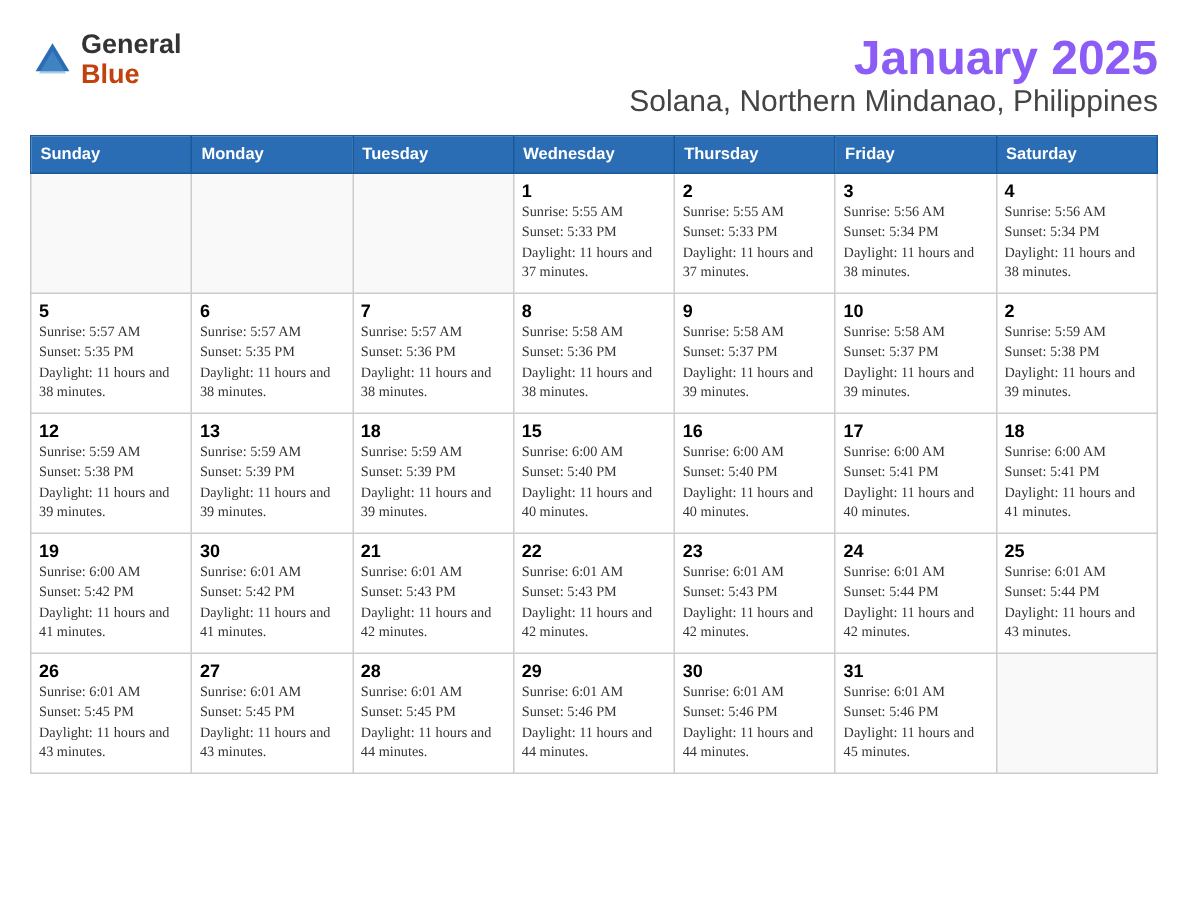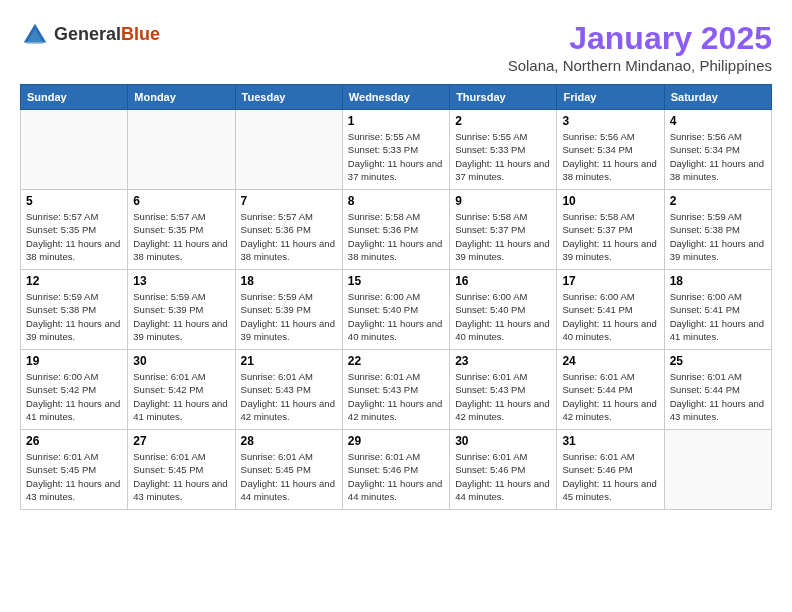--- a/index.html
+++ b/index.html
@@ -15,42 +15,42 @@
       justify-content: space-between;
       align-items: flex-start;
       margin-bottom: 10px;
     }
     .logo {
       display: flex;
       align-items: center;
     }
     .logo-text {
       display: flex;
-      flex-direction: row;
+      flex-direction: column;
       font-size: 18px;
       font-weight: bold;
       line-height: 1.1;
     }
     .logo-general { color: #333; }
     .logo-blue { color: #c2410c; }
     .logo-icon {
       width: 30px;
       height: 30px;
       margin-right: 4px;
     }
     .title-block {
       text-align: right;
     }
     .month-title {
       font-size: 32px;
       font-weight: bold;
       color: #8b5cf6;
     }
     .location-title {
-      font-size: 15px;
+      font-size: 20px;
       color: #444;
     }
     .calendar {
       width: 100%;
       border-collapse: collapse;
       font-size: 10px;
     }
     .calendar th {
       background-color: #2a6db5;
       color: white;
@@ -69,20 +69,21 @@
     }
     .day-number {
       font-weight: bold;
       font-size: 12px;
       margin-bottom: 2px;
     }
     .day-info {
       color: #333;
       font-size: 9.5px;
       line-height: 1.4;
+      font-family: Liberation Serif, serif;
     }
     .empty-cell {
       background: #f9f9f9;
     }
   </style>
 </head>
 <body>
 
 <div class="header">
   <div class="logo">

